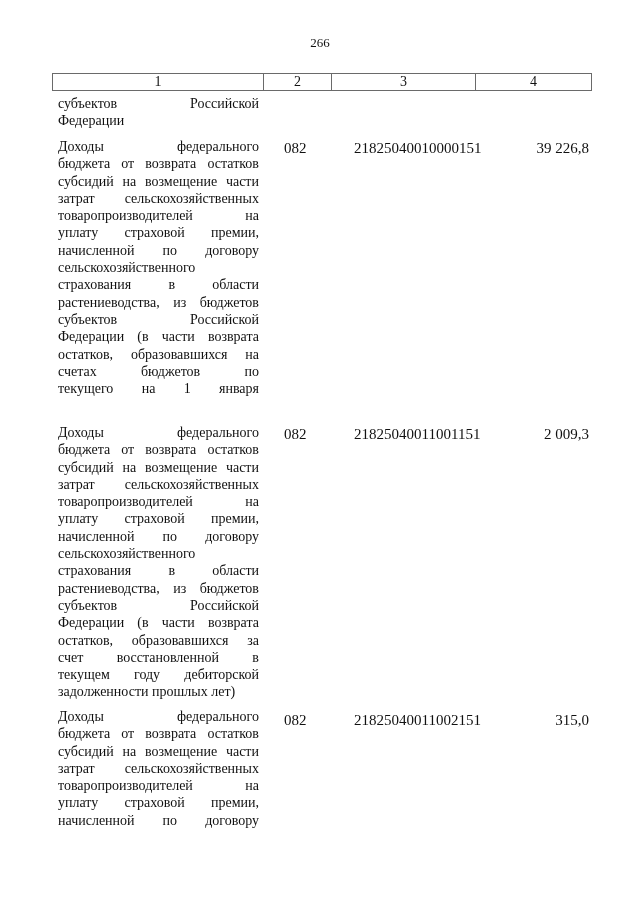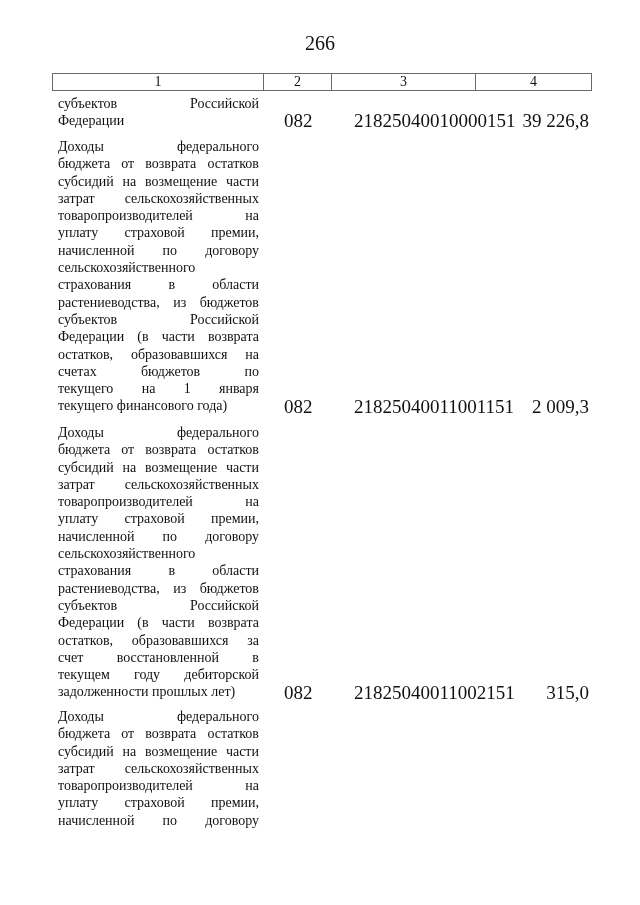--- a/index.html
+++ b/index.html
@@ -14,21 +14,21 @@
       overflow: hidden;
       font-family: "Liberation Serif", "DejaVu Serif", serif;
       color: #111111;
     }
     .page-number {
       position: absolute;
       top: 35px;
       left: 0;
       width: 640px;
       text-align: center;
-      font-size: 20px;
+      font-size: 13px;
       line-height: 16px;
     }
     .header-table {
       position: absolute;
       top: 73px;
       left: 52px;
       width: 540px;
       height: 18px;
       border: 1px solid #6a6a6a;
       box-sizing: border-box;
@@ -63,23 +63,24 @@
     }
     .cell-line {
       display: flex;
       justify-content: space-between;
       white-space: nowrap;
       height: 17.3px;
     }
     .cell-line.left { justify-content: flex-start; }
     .val {
       position: absolute;
-      font-size: 19px;
+      font-size: 15px;
       line-height: 17.3px;
       white-space: nowrap;
+      margin-top: 28px;
     }
     .v-code { left: 284px; }
     .v-kbk { left: 354px; }
     .v-amount { right: 51px; text-align: right; }
   </style>
 </head>
 <body>
 
 <div class="page-number">266</div>
 
@@ -173,23 +174,20 @@
           <span>счетах</span>
           <span>бюджетов</span>
           <span>по</span>
         </div>
         <div class="cell-line">
           <span>текущего</span>
           <span>на</span>
           <span>1</span>
           <span>января</span>
         </div>
-        <div class="cell-line left">
-          <span>текущего финансового года)</span>
-        </div>
       </div>
       <div class="val v-code" style="top: 259.5px;">082</div>
       <div class="val v-kbk" style="top: 259.5px;">21825040011001151</div>
       <div class="val v-amount" style="top: 259.5px;">2 009,3</div>
     </div>
     <div class="row" style="top: 424px;">
       <div class="desc">
         <div class="cell-line">
           <span>Доходы</span>
           <span>федерального</span>

